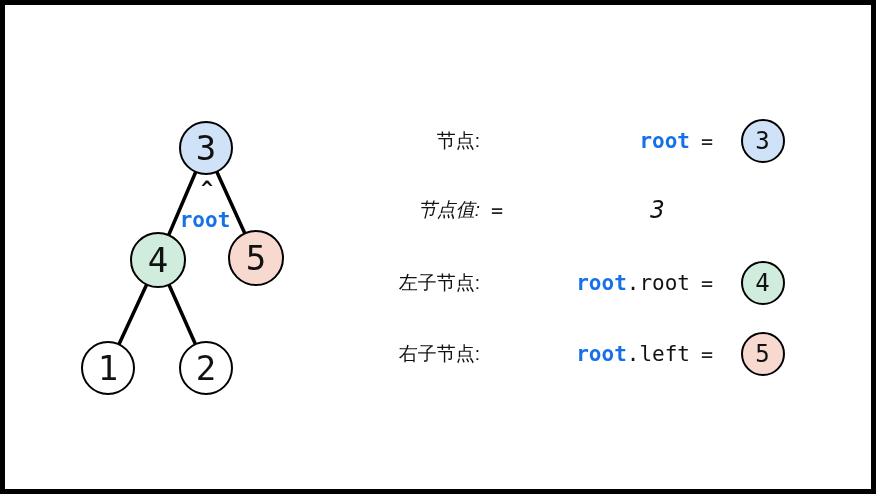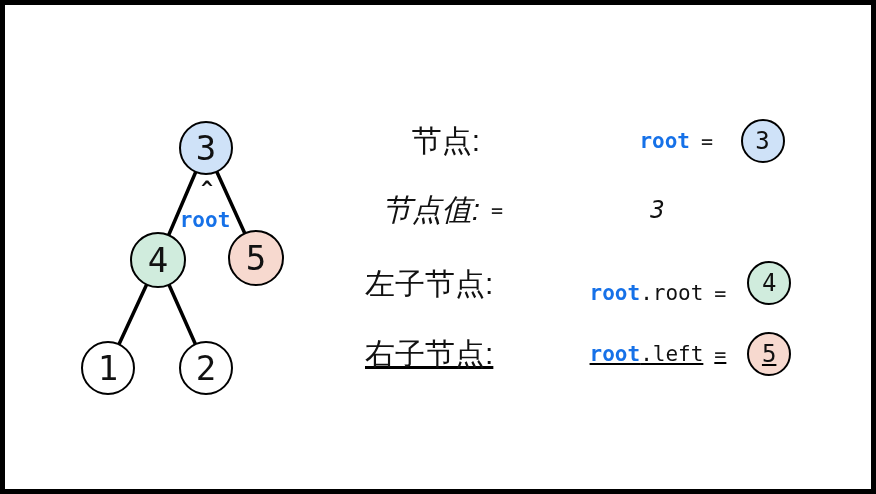--- a/index.html
+++ b/index.html
@@ -15,24 +15,24 @@
   .tree-svg{position:absolute;left:30px;top:95px;}
   .tree-svg text{font-family:"DejaVu Sans Mono", monospace;}
   .node-value-text{font-size:34px;fill:#111;}
   .pointer-caret{font-size:20px;font-weight:700;fill:#111;}
   .pointer-label{font-size:21px;font-weight:700;}
 
   .legend-row{
     position:absolute;left:360px;width:436px;height:44px;
     display:flex;align-items:center;
   }
-  .row-1{top:114px;} .row-2{top:183px;font-style:italic;} .row-3{top:256px;align-items:flex-end;} .row-4{top:327px;text-decoration:underline;}
+  .row-1{top:114px;} .row-2{top:183px;font-style:italic;} .row-3{top:256px;} .row-4{top:327px;}
   .row-label{
     flex:0 0 115px;text-align:right;
-    font-size:30px;color:#111;white-space:nowrap;
+    font-size:19px;color:#111;white-space:nowrap;
   }
   .row-code{
     flex:0 0 210px;text-align:right;
     font-family:"DejaVu Sans Mono", monospace;
     font-size:21px;color:#111;white-space:nowrap;
   }
   .kw{font-weight:700;}
   .row-eq{
     flex:0 0 34px;text-align:center;
     font-family:"DejaVu Sans Mono", monospace;

